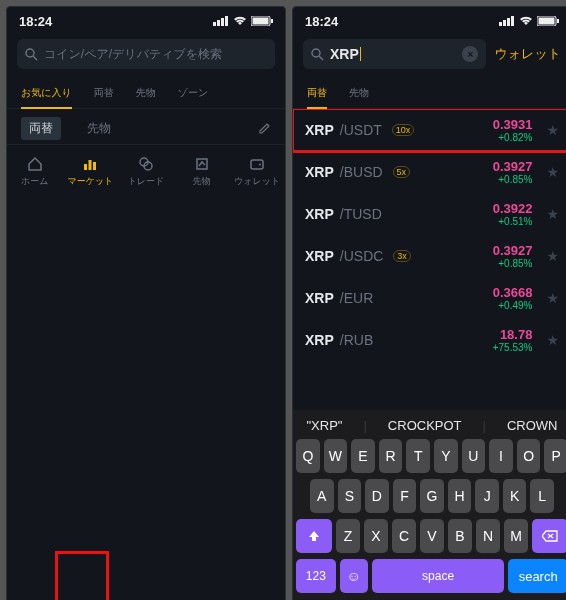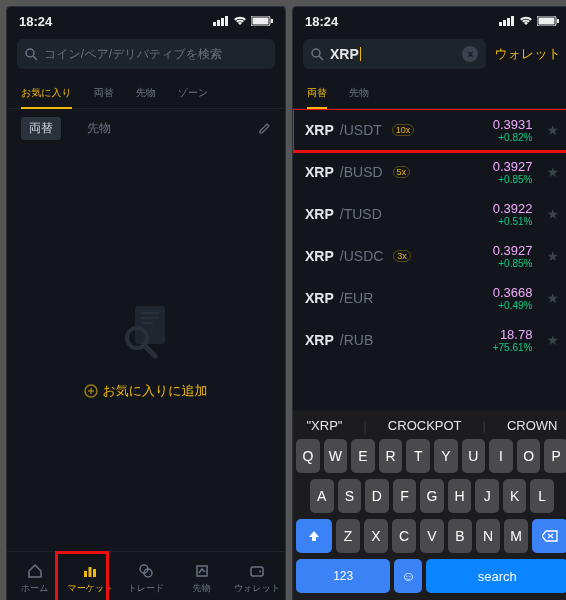--- a/index.html
+++ b/index.html
@@ -36,31 +36,31 @@
   .bitem.active { color:#f0b90b; }
   .bitem .ico { height:18px; display:flex; align-items:center; justify-content:center; }
   .redbox { position:absolute; border:3px solid #e11; pointer-events:none; }
   
   .list { flex:1; overflow:hidden; }
   .row { display:flex; align-items:center; padding:8px 12px; gap:6px; position:relative; }
   .row .sym { font-size:14px; font-weight:600; color:#e5e7eb; }
   .row .pair { font-size:14px; color:#6b7280; margin-left:0; }
   .row .lev { font-size:9px; color:#f0b90b; border:1px solid #5a4a15; padding:0 3px; border-radius:6px; margin-left:4px;}
   .row .pcol { margin-left:auto; text-align:right; }
-  .row .price { font-size:13px; color:#f0abfc; font-weight:400; }
+  .row .price { font-size:13px; color:#ec4899; font-weight:700; }
   .row .chg { font-size:10px; color:#0ecb81; }
   .row .star { margin-left:8px; color:#3a424d; font-size:14px; }
   .row.hl { outline:3px solid #e11; outline-offset:-1px; }
   
   .kbd { background:#1c1c1e; padding:4px 3px 6px 3px; }
   .sugrow { display:flex; justify-content:space-around; padding:4px 0 6px 0; color:#e5e7eb; font-size:13px; }
   .sugrow span:nth-child(2), .sugrow span:nth-child(4){ color:#3a3a3c; }
   .krow { display:flex; gap:4px; margin-bottom:6px; justify-content:center; }
   .key { background:#4a4a4c; color:#fff; border-radius:5px; height:34px; display:flex; align-items:center; justify-content:center; font-size:14px; flex:1; max-width:24px; }
-  .key.dark { background:#3b82f6; }
+  .key.dark { background:#8b5cf6; }
   .key.wide { max-width:none; flex:1.4; }
   .key.space { max-width:none; flex:4; font-size:12px; }
   .key.search { max-width:none; flex:1.8; background:#0a84ff; font-size:13px; }
   .key.num { max-width:none; flex:1.2; font-size:12px;}
   .krow.r2 { padding:0 14px; }
 </style>
 </head>
 <body>
 
 <div class="stage">
@@ -102,38 +102,20 @@
   </div>
   <div class="subtabs">
     <div class="subtab active">両替</div>
     <div class="subtab">先物</div>
     <span class="edit">
       <svg width="12" height="12" viewBox="0 0 12 12">
             <path d="M1 11 L1 9 L8 2 L10 4 L3 11 Z" fill="none" stroke="#6b7280" stroke-width="1.2"></path>
           </svg>
     </span>
   </div>
-  <div class="empty">
-    <svg width="70" height="70" viewBox="0 0 70 70">
-      <rect x="24" y="10" width="30" height="38" rx="3" fill="#2a323c"></rect>
-      <rect x="30" y="16" width="18" height="2" fill="#3a424d"></rect>
-      <rect x="30" y="21" width="18" height="2" fill="#3a424d"></rect>
-      <rect x="30" y="26" width="12" height="2" fill="#3a424d"></rect>
-      <circle cx="26" cy="42" r="10" fill="none" stroke="#3a424d" stroke-width="4"></circle>
-      <line x1="33" y1="49" x2="44" y2="60" stroke="#3a424d" stroke-width="5" stroke-linecap="round"></line>
-    </svg>
-    <div class="addfav">
-      <svg width="14" height="14" viewBox="0 0 14 14">
-            <circle cx="7" cy="7" r="6" fill="none" stroke="#f0b90b" stroke-width="1.5"></circle>
-            <line x1="7" y1="4" x2="7" y2="10" stroke="#f0b90b" stroke-width="1.5"></line>
-            <line x1="4" y1="7" x2="10" y2="7" stroke="#f0b90b" stroke-width="1.5"></line>
-          </svg>
-      <span>お気に入りに追加</span>
-    </div>
-  </div>
   <div class="bnav">
     <div class="bitem">
       <span class="ico">
             <svg width="16" height="16" viewBox="0 0 16 16">
               <path d="M2 8 L8 2 L14 8 L14 14 L2 14 Z" fill="none" stroke="#6b7280" stroke-width="1.5"></path>
             </svg>
           </span>
       <span>ホーム</span>
     </div>
     <div class="bitem active">
@@ -260,21 +242,21 @@
             <div class="price">0.3668</div>
             <div class="chg">+0.49%</div>
           </span>
           <span class="star">★</span>
         </div>
         <div class="row">
           <span class="sym">XRP</span>
           <span class="pair">/RUB</span>
           <span class="pcol">
             <div class="price">18.78</div>
-            <div class="chg">+75.61%</div>
+            <div class="chg">+75.53%</div>
           </span>
           <span class="star">★</span>
         </div>
       </div>
   <div class="kbd">
     <div class="sugrow">
       <span>"XRP"</span>
           <span>|</span>
       <span>CROCKPOT</span>
           <span>|</span>
@@ -320,18 +302,19 @@
             <svg width="16" height="12" viewBox="0 0 16 12">
               <path d="M4 1 L15 1 L15 11 L4 11 L0 6 Z" fill="none" stroke="#fff" stroke-width="1.3"></path>
               <line x1="6" y1="4" x2="11" y2="8" stroke="#fff" stroke-width="1.3"></line>
               <line x1="11" y1="4" x2="6" y2="8" stroke="#fff" stroke-width="1.3"></line>
             </svg>
           </div>
         </div>
     <div class="krow">
       <div class="key dark num">123</div>
       <div class="key dark" style="max-width:28px">☺</div>
+      <div class="key dark space">space</div>
       <div class="key search">search</div>
     </div>
   </div>
 </div>
 
 </div>
 
 </body></html>

